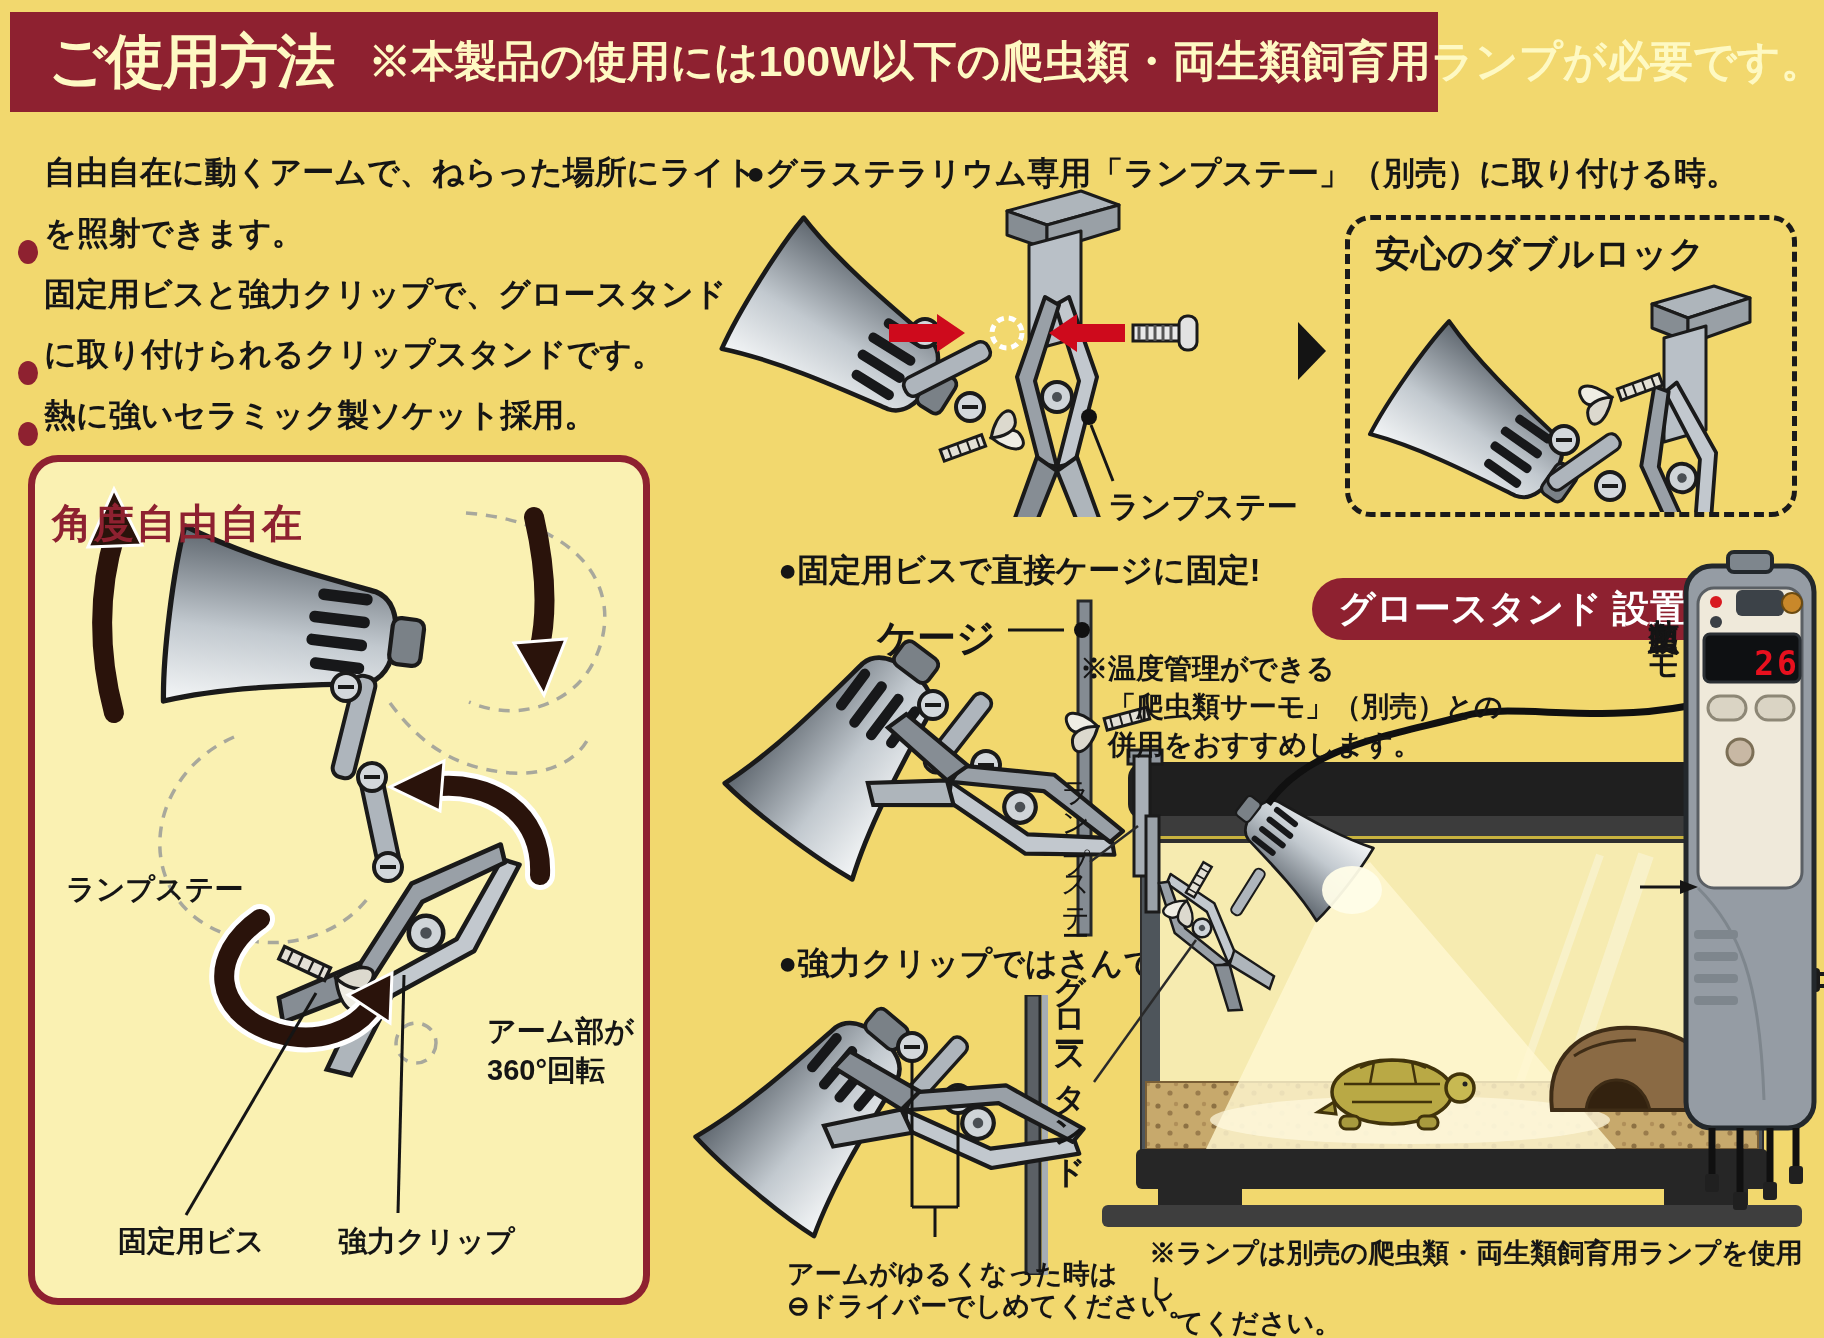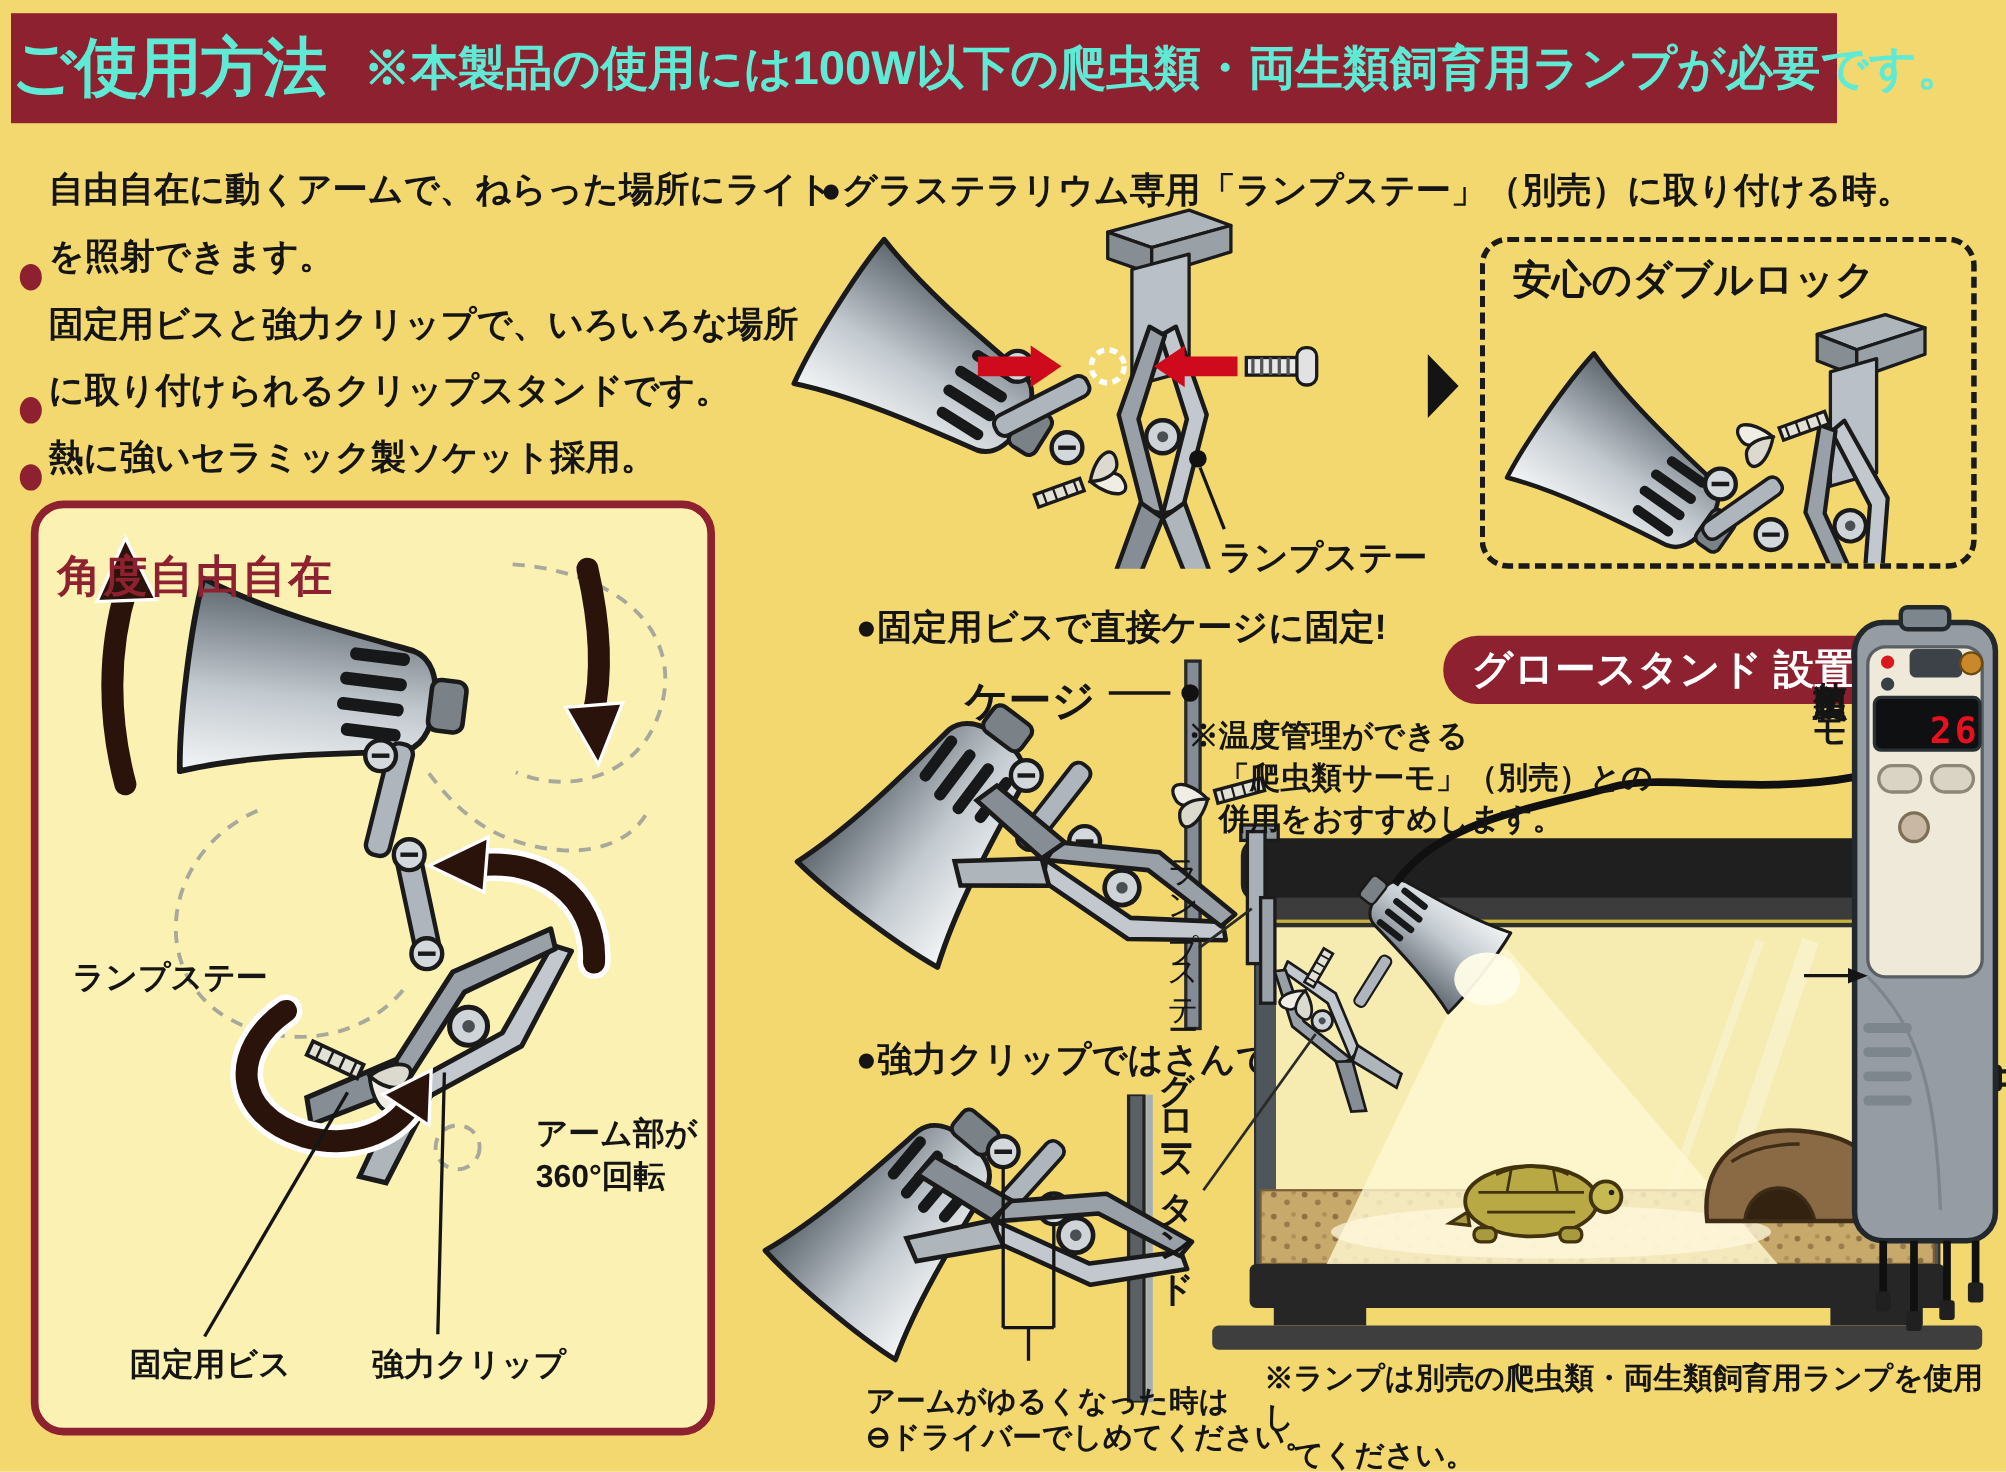--- a/index.html
+++ b/index.html
@@ -1,21 +1,21 @@
 <!DOCTYPE html>
 <html><head>
 <meta charset="utf-8">
 <style>
   html,body{margin:0;padding:0}
   .page{position:relative;width:1824px;height:1338px;background:#F2D86E;overflow:hidden;
         font-family:"Liberation Sans",sans-serif;color:#151515}
   .abs{position:absolute}
   
-  .header{left:10px;top:12px;width:1660px;height:100px;background:#8E2130;color:#5eead4;
-          display:flex;align-items:center;gap:34px;box-sizing:border-box;white-space:nowrap}
+  .header{left:10px;top:12px;width:1428px;height:100px;background:#8E2130;color:#fef9c3;
+          display:flex;align-items:center;gap:34px;padding-left:38px;box-sizing:border-box;white-space:nowrap}
   .header .t{font-size:58px;font-weight:800;letter-spacing:-1px}
   .header .n{font-size:43px;font-weight:700}
   
   .features{left:18px;top:142px;width:770px}
   .feat{display:flex;align-items:flex-end}
   .feat .dot{flex:0 0 auto;width:20px;height:24px;border-radius:50%;background:#8E2130;margin:17px 6px 0 0}
   .feat .tx{font-size:32px;font-weight:600;line-height:1.9;white-space:pre-line}
   
   .angle-box{left:28px;top:455px;width:622px;height:850px;border:7px solid #8E2130;border-radius:30px;
              background:#FAF1B2;box-sizing:border-box}
@@ -119,21 +119,21 @@
   </div>
 
   <div class="abs features">
     <div class="feat">
       <span class="dot"></span>
       <span class="tx">自由自在に動くアームで、ねらった場所にライト
 を照射できます。</span>
     </div>
     <div class="feat">
       <span class="dot"></span>
-      <span class="tx">固定用ビスと強力クリップで、いろいろな場所
+      <span class="tx">固定用ビスと強力クリップで、グロースタンド
 に取り付けられるクリップスタンドです。</span>
     </div>
     <div class="feat">
       <span class="dot"></span>
       <span class="tx">熱に強いセラミック製ソケット採用。</span>
     </div>
   </div>
 
   <div class="abs angle-box"></div>
   <svg class="abs" style="left:28px;top:455px" width="622" height="850" viewBox="0 0 622 850">

